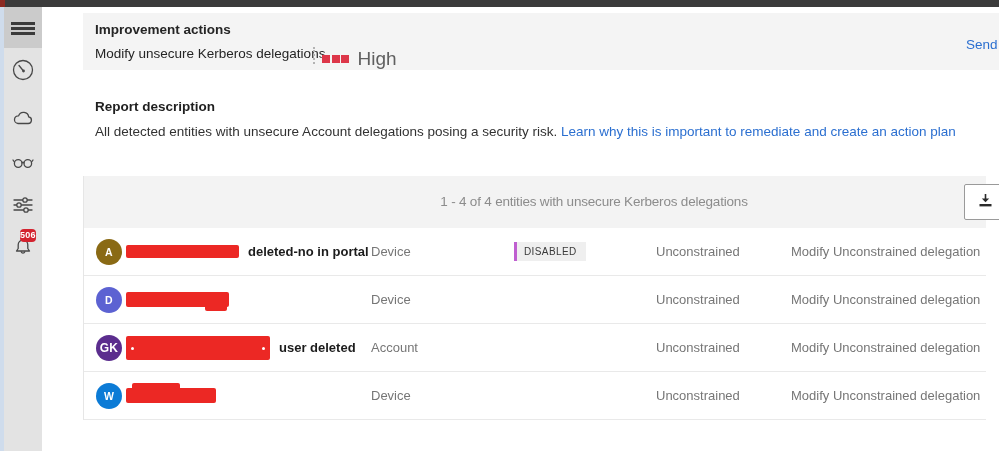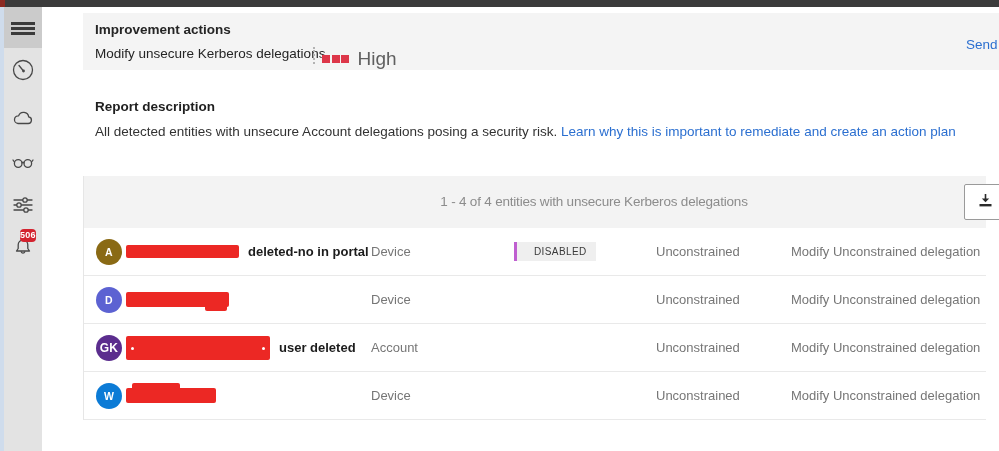--- a/index.html
+++ b/index.html
@@ -59,21 +59,21 @@
   .redaction.bump::before { content:""; position:absolute; left:6px; top:-5px; width:48px; height:7px;
                             background:var(--redaction-red,#ec2824); border-radius:2px; }
   .redaction .dot { position:absolute; width:3px; height:3px; background:#fff; border-radius:50%; top:50%; margin-top:-1px; }
   .redaction .dot.l { left:5px; } .redaction .dot.r { right:5px; }
   .note { margin-left:9px; font-size:13px; font-weight:bold; color:#1c1c1c; white-space:nowrap; }
   .cell { position:absolute; font-size:13px; color:#767676; white-space:nowrap; }
   .cell.type { left:287px; } .cell.deleg { left:572px; } .cell.action { left:707px; }
   .tag { position:absolute; left:430px; display:flex; align-items:stretch; }
   .tag-bar { width:3px; background:var(--tag-bar-purple,#bf5fd0); }
   .tag-text { background:#efefef; font-size:10px; color:#3a3a3a; letter-spacing:.4px;
-              padding:4px 9px 4px 17px; }
+              padding:4px 9px 4px 7px; }
 </style>
 </head>
 <body>
 
 <div class="stage">
 
   <div class="topbar">
     <div class="topbar-redaction"></div>
   </div>
   <div class="leftstrip"></div>

